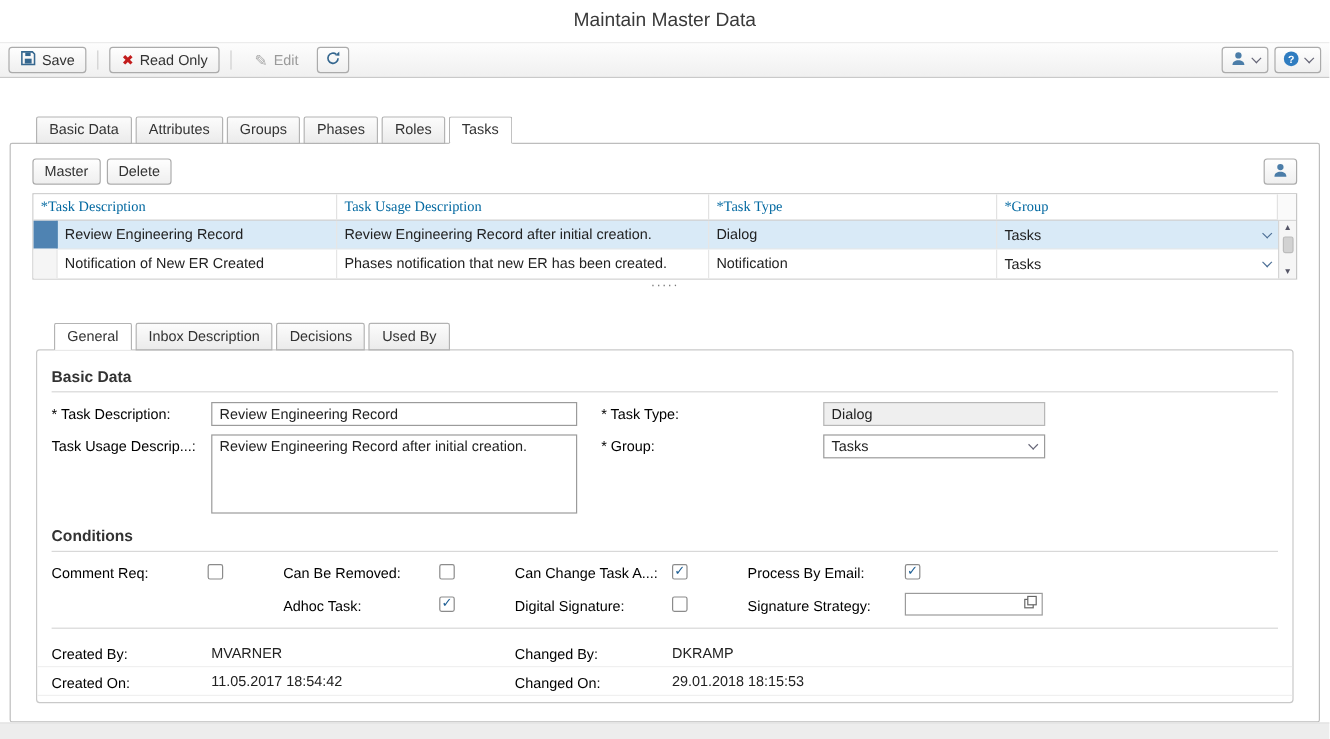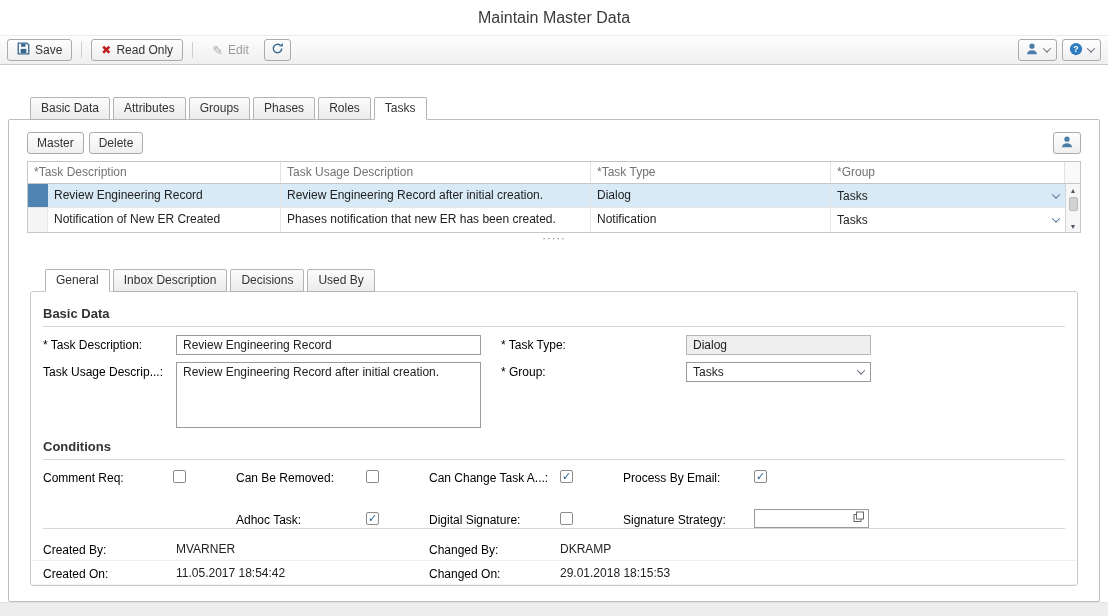--- a/index.html
+++ b/index.html
@@ -28,21 +28,21 @@
     background:linear-gradient(#fcfcfc,#ebebeb);color:#333;cursor:pointer;}
   .tab.active{background:#fff;border-bottom-color:#fff;}
 
   .main-panel{margin:0 8px;background:#fff;border:1px solid #bdbdbd;border-radius:2px;height:483px;overflow:hidden;}
 
   .table-toolbar{display:flex;align-items:center;gap:5px;margin:12px 18px 7px;}
   .table-toolbar .spacer{flex:1;}
 
   .data-table{margin:0 18px;border:1px solid #c6c6c6;background:#fff;}
   .t-head{display:flex;height:22px;background:#fff;border-bottom:1px solid #c6c6c6;}
-  .th{padding:3px 6px;border-right:1px solid #e2e2e2;white-space:nowrap;overflow:hidden;color:#737373;}
+  .th{padding:3px 6px;border-right:1px solid #e2e2e2;white-space:nowrap;overflow:hidden;color:#0369a1;font-family:Liberation Serif, serif;}
   .th.c1{width:253px;} .th.c2{width:310px;} .th.c3{width:240px;}
   .th.c4{flex:1;} .th.corner{width:15px;border-right:none;background:#fafafa;padding:0;}
   .t-body{display:flex;height:48px;}
   .rows{flex:1;}
   .tr{display:flex;height:24px;border-bottom:1px solid #e6e6e6;background:#fff;}
   .tr:last-child{border-bottom:none;}
   .tr.selected{background:var(--selected-row,#d9eaf7);}
   .td{padding:4px 6px;border-right:1px solid #e6e6e6;white-space:nowrap;overflow:hidden;color:#222;}
   .td.sel{width:20px;padding:0;background:#f5f5f5;cursor:pointer;}
   .tr.selected .td.sel{background:var(--selection-cell,#4f83b2);border-right-color:var(--selection-cell,#4f83b2);}
@@ -62,21 +62,21 @@
   .section-title{font-size:13px;font-weight:bold;color:#333;margin:0 12px 5px;}
   .rule{border-top:1px solid #d8d8d8;margin:0 12px 8px;}
   .basic-grid{display:grid;grid-template-columns:133px 325px 185px auto;padding-left:12px;row-gap:7px;margin-bottom:8px;align-items:start;}
   .flabel{color:#000000;padding-top:3px;white-space:nowrap;overflow:hidden;}
   .tinput{width:305px;height:20px;border:1px solid #9b9b9b;padding:0 6px;font:inherit;color:#222;background:#fff;}
   .tinput.short{width:185px;}
   .tinput.readonly{background:#efefef;border-color:#b7b7b7;}
   .tarea{width:305px;height:66px;border:1px solid #9b9b9b;padding:2px 6px;font:inherit;color:#222;resize:none;overflow:hidden;}
   .select{width:185px;height:20px;border:1px solid #9b9b9b;background:#fff;display:flex;align-items:center;justify-content:space-between;padding:0 6px;color:#222;cursor:pointer;}
 
-  .cond-grid{display:grid;grid-template-columns:130px 63px 130px 63px 131px 63px 131px auto;padding-left:12px;row-gap:24px;align-items:center;}
+  .cond-grid{display:grid;grid-template-columns:130px 63px 130px 63px 131px 63px 131px auto;padding-left:12px;row-gap:9px;margin-bottom:10px;align-items:center;}
   .cb{width:13px;height:13px;border:1px solid #8b8b8b;border-radius:2px;background:#fff;display:flex;align-items:center;justify-content:center;
     font-size:11px;line-height:11px;font-weight:bold;color:var(--check,#1f5f94);cursor:pointer;}
   .vh-field{width:115px;height:19px;border:1px solid #9b9b9b;background:#fff;display:flex;align-items:center;justify-content:flex-end;padding:0 3px;cursor:text;}
 
   .admin-row{display:grid;grid-template-columns:133px 253px 131px auto;padding-left:12px;height:24px;align-items:center;border-bottom:1px solid #f0f0f0;}
   .avalue{color:#222;}
 
   .footer-strip{height:15px;background:#ededed;border-top:1px solid #e2e2e2;}
 </style>
 </head>

